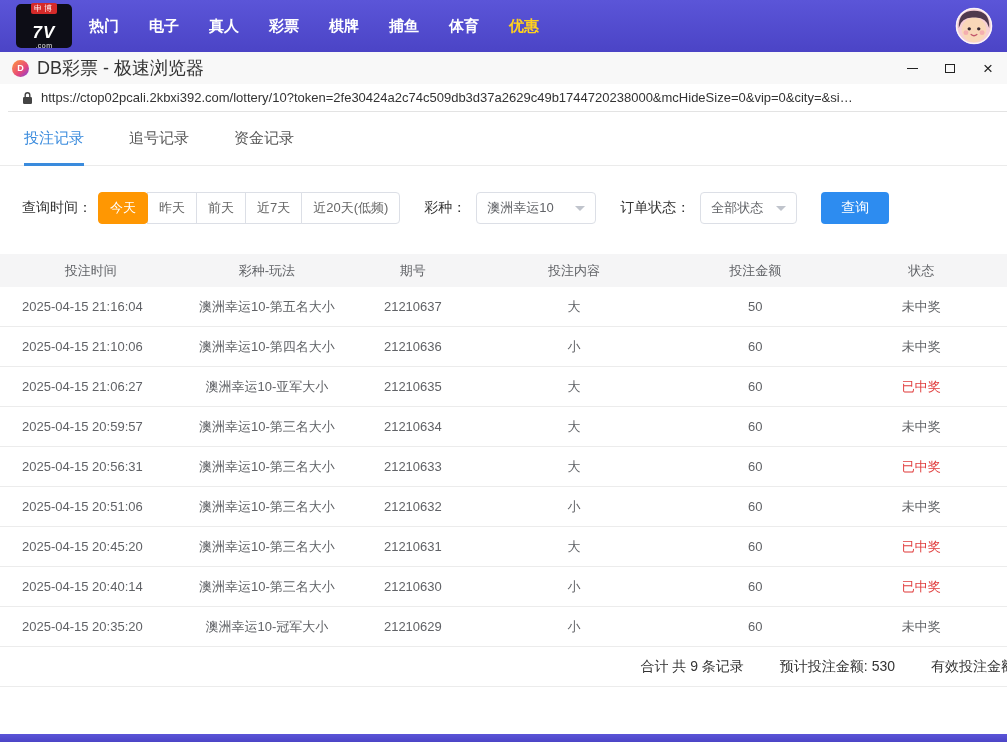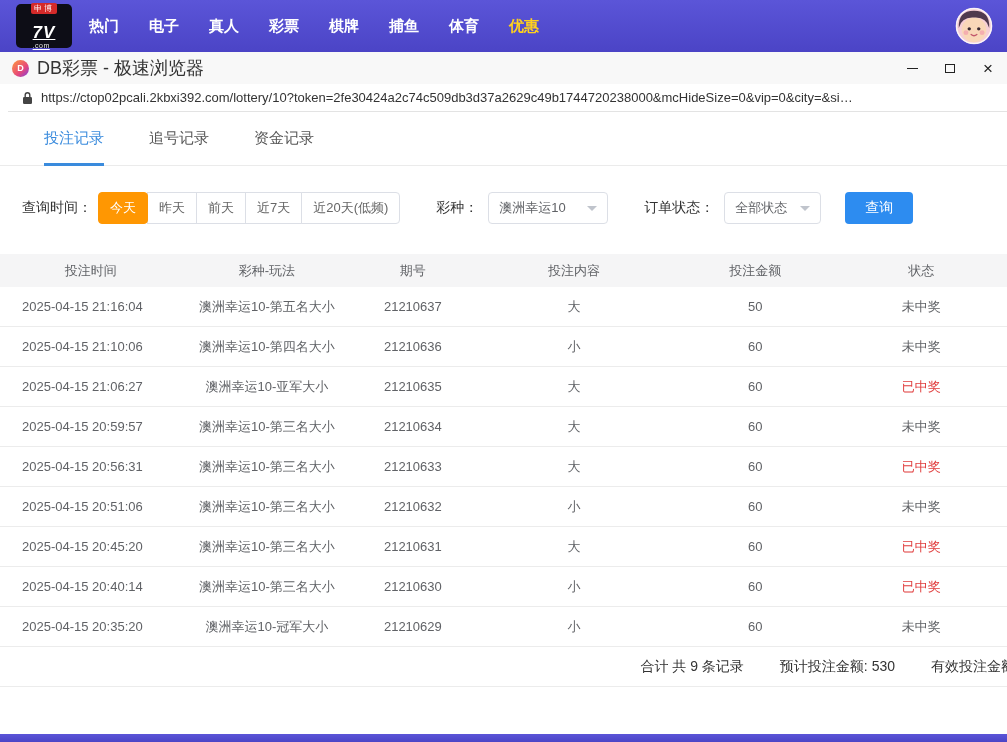--- a/index.html
+++ b/index.html
@@ -3,21 +3,21 @@
 <meta charset="utf-8">
 <style>
   *{margin:0;padding:0;box-sizing:border-box;}
   html,body{width:1007px;height:742px;overflow:hidden;}
   body{font-family:"Liberation Sans","DejaVu Sans",sans-serif;background:#fff;position:relative;}
 
   
   .site-nav{height:52px;background:linear-gradient(180deg,var(--nav-top,#5b55d8),var(--nav-bottom,#4b44c6));display:flex;align-items:center;}
   .logo{width:56px;height:44px;background:#0d0d16;border-radius:5px;margin-left:16px;display:flex;flex-direction:column;align-items:center;justify-content:center;cursor:pointer;flex:none;}
   .logo-badge{font-size:8px;color:#fff;background:#d42a2a;padding:0 3px;border-radius:2px;letter-spacing:2px;line-height:11px;}
-  .logo-main{color:#fff;line-height:1;text-align:left;margin-top:10px;text-decoration:underline;}
+  .logo-main{color:#fff;line-height:1;text-align:center;margin-top:10px;}
   .logo-main b{font-size:17px;font-style:italic;letter-spacing:1px;}
   .logo-main i{display:block;font-size:7px;font-style:normal;color:#e8e8e8;letter-spacing:.5px;margin-top:1px;}
   .nav-items{display:flex;margin-left:17px;gap:30px;}
   .nav-item{color:#fff;font-size:15px;font-weight:700;cursor:pointer;text-decoration:none;white-space:nowrap;}
   .nav-item.active{color:var(--menu-yellow,#ffd21e);}
   .avatar{margin-left:auto;margin-right:14px;width:38px;height:38px;border-radius:50%;overflow:hidden;cursor:pointer;flex:none;}
 
   
   .titlebar{height:32px;background:#f8f8f8;display:flex;align-items:center;padding-left:12px;}
   .app-icon{width:17px;height:17px;border-radius:50%;background:linear-gradient(135deg,#ff9a3c,#e6487a 60%,#7b3fe0);color:#fff;font-size:9px;font-weight:700;display:flex;align-items:center;justify-content:center;flex:none;}
@@ -28,28 +28,28 @@
   .glyph-max{width:10px;height:9px;border:1px solid #222;display:block;}
   .glyph-close{font-size:17px;color:#222;line-height:1;font-weight:400;}
 
   
   .urlbar{height:28px;background:#fff;border-bottom:1px solid #e3e3e3;display:flex;align-items:center;padding-left:14px;margin-left:8px;}
   .lock{display:flex;margin-right:8px;flex:none;}
   .url-text{font-size:13px;color:#333;white-space:nowrap;overflow:hidden;cursor:text;width:975px;}
 
   
   .content{background:#fff;}
-  .tabbar{height:54px;display:flex;align-items:center;gap:45px;padding:0 44px;border-bottom:1px solid #ebebeb;}
+  .tabbar{height:54px;display:flex;align-items:center;gap:45px;padding:0 24px;border-bottom:1px solid #ebebeb;}
   .tab{font-size:15px;color:#555;cursor:pointer;height:100%;display:flex;align-items:center;position:relative;white-space:nowrap;}
   .tab.active{color:var(--tab-blue,#3a8bdd);}
   .tab.active::after{content:"";position:absolute;left:0;right:0;bottom:-1px;height:3px;background:var(--tab-blue,#3a8bdd);}
 
   .filter-row{display:flex;align-items:center;margin-top:26px;padding-left:22px;height:32px;}
   .f-label{font-size:14px;color:#333;white-space:nowrap;}
-  .ml{margin-left:36px;}
+  .ml{margin-left:24px;}
   .btn-group{display:flex;margin-left:6px;}
   .time-btn{height:32px;padding:0 11px;font-size:13px;color:#666;background:#fff;border:1px solid #dcdfe6;margin-left:-1px;cursor:pointer;white-space:nowrap;font-family:inherit;}
   .time-btn:first-child{margin-left:0;border-radius:4px 0 0 4px;}
   .time-btn:last-child{border-radius:0 4px 4px 0;}
   .time-btn.active{background:var(--orange,#ff9702);border-color:var(--orange,#ff9702);color:#fff;border-radius:4px;position:relative;z-index:1;}
   .select{margin-left:10px;width:120px;height:32px;border:1px solid #dcdfe6;border-radius:4px;display:flex;align-items:center;justify-content:space-between;padding:0 10px;font-size:13px;color:#606266;cursor:pointer;background:#fff;}
   .select.narrow{width:97px;}
   .caret{width:0;height:0;border-left:5px solid transparent;border-right:5px solid transparent;border-top:5px solid #c0c4cc;}
   .query-btn{margin-left:24px;width:68px;height:32px;background:var(--blue,#2d8cf0);border:none;border-radius:4px;color:#fff;font-size:14px;cursor:pointer;font-family:inherit;}
 

